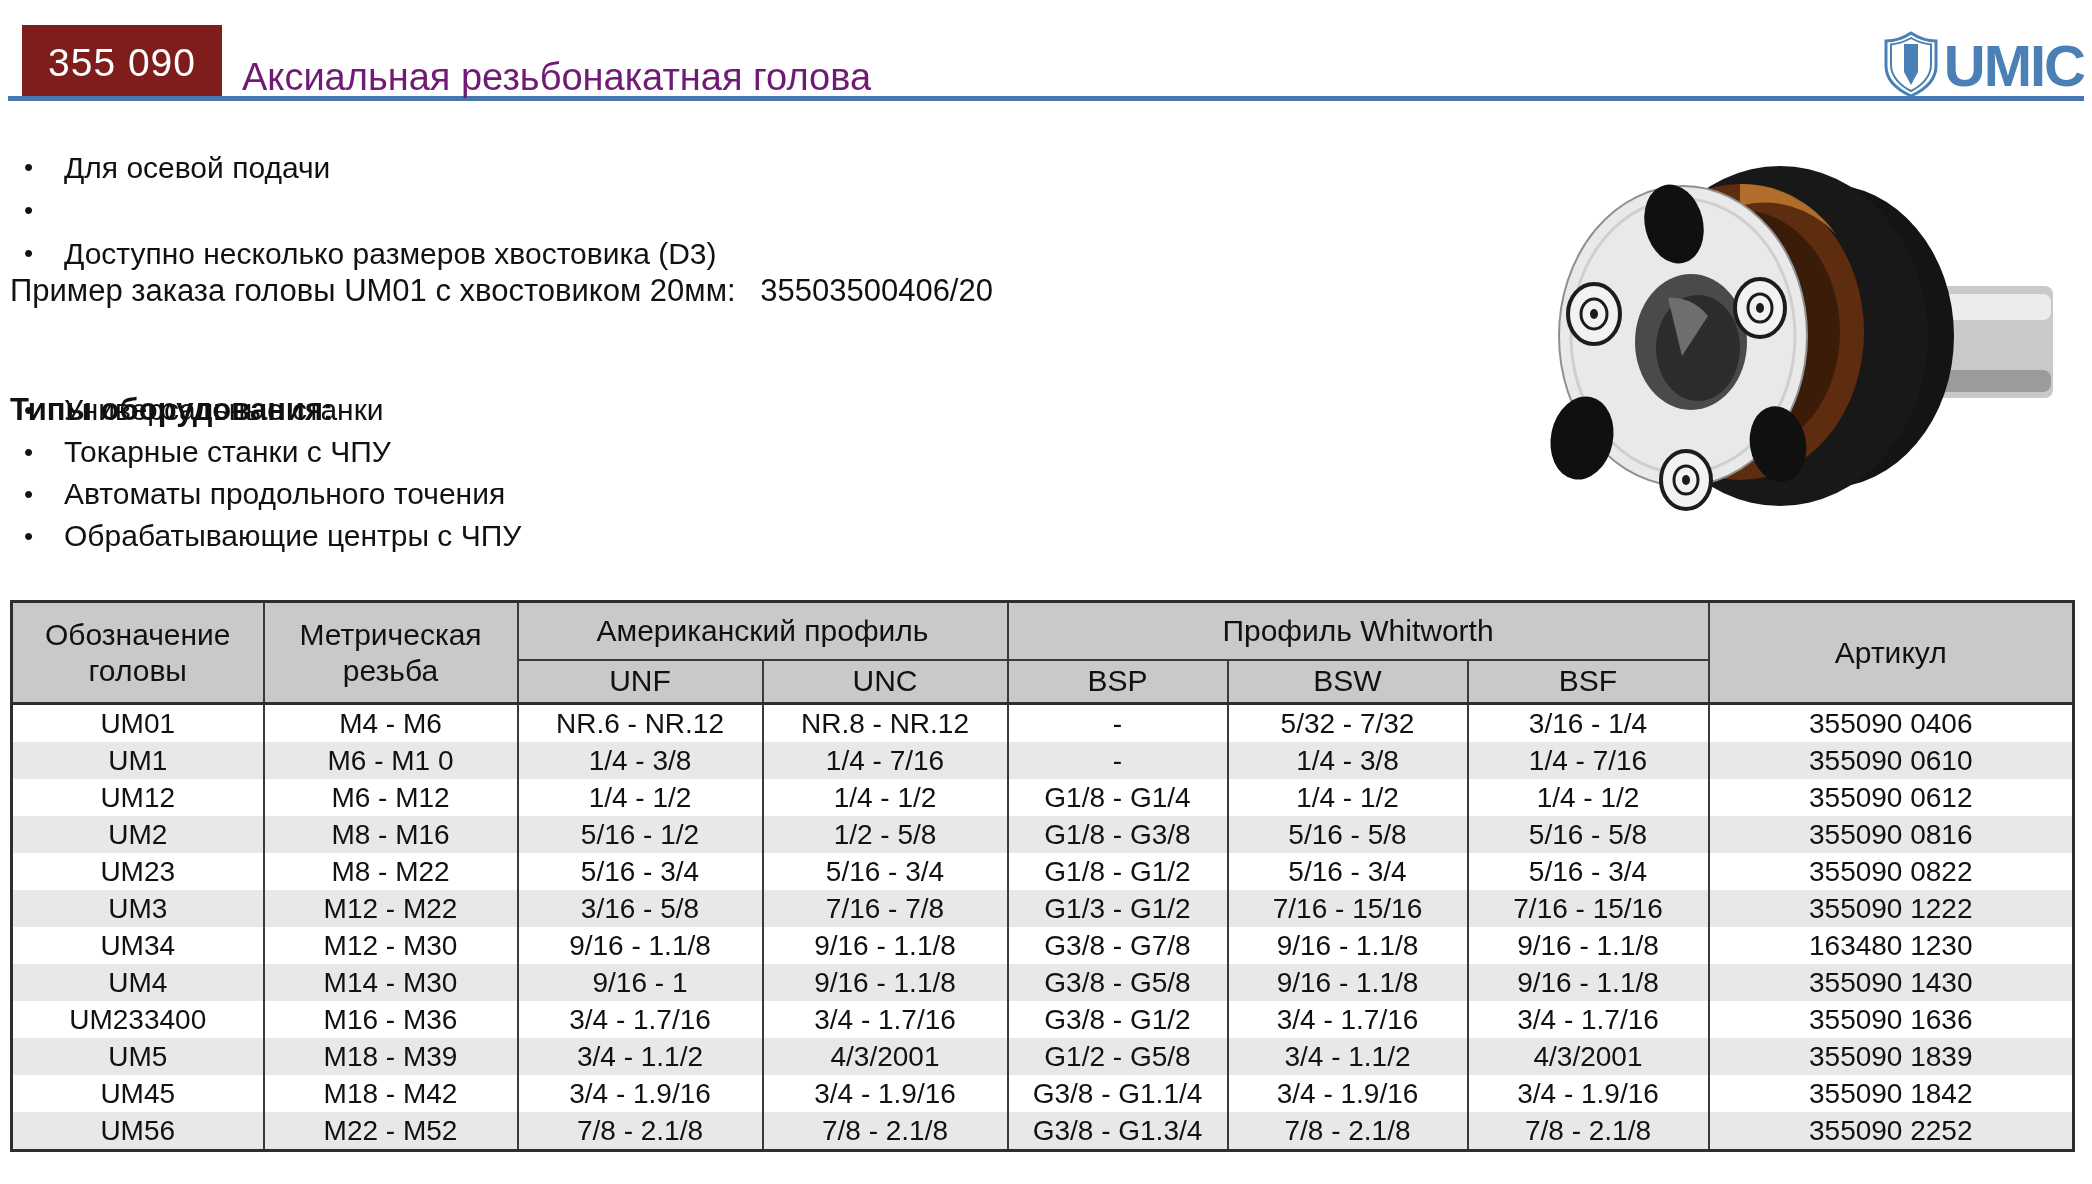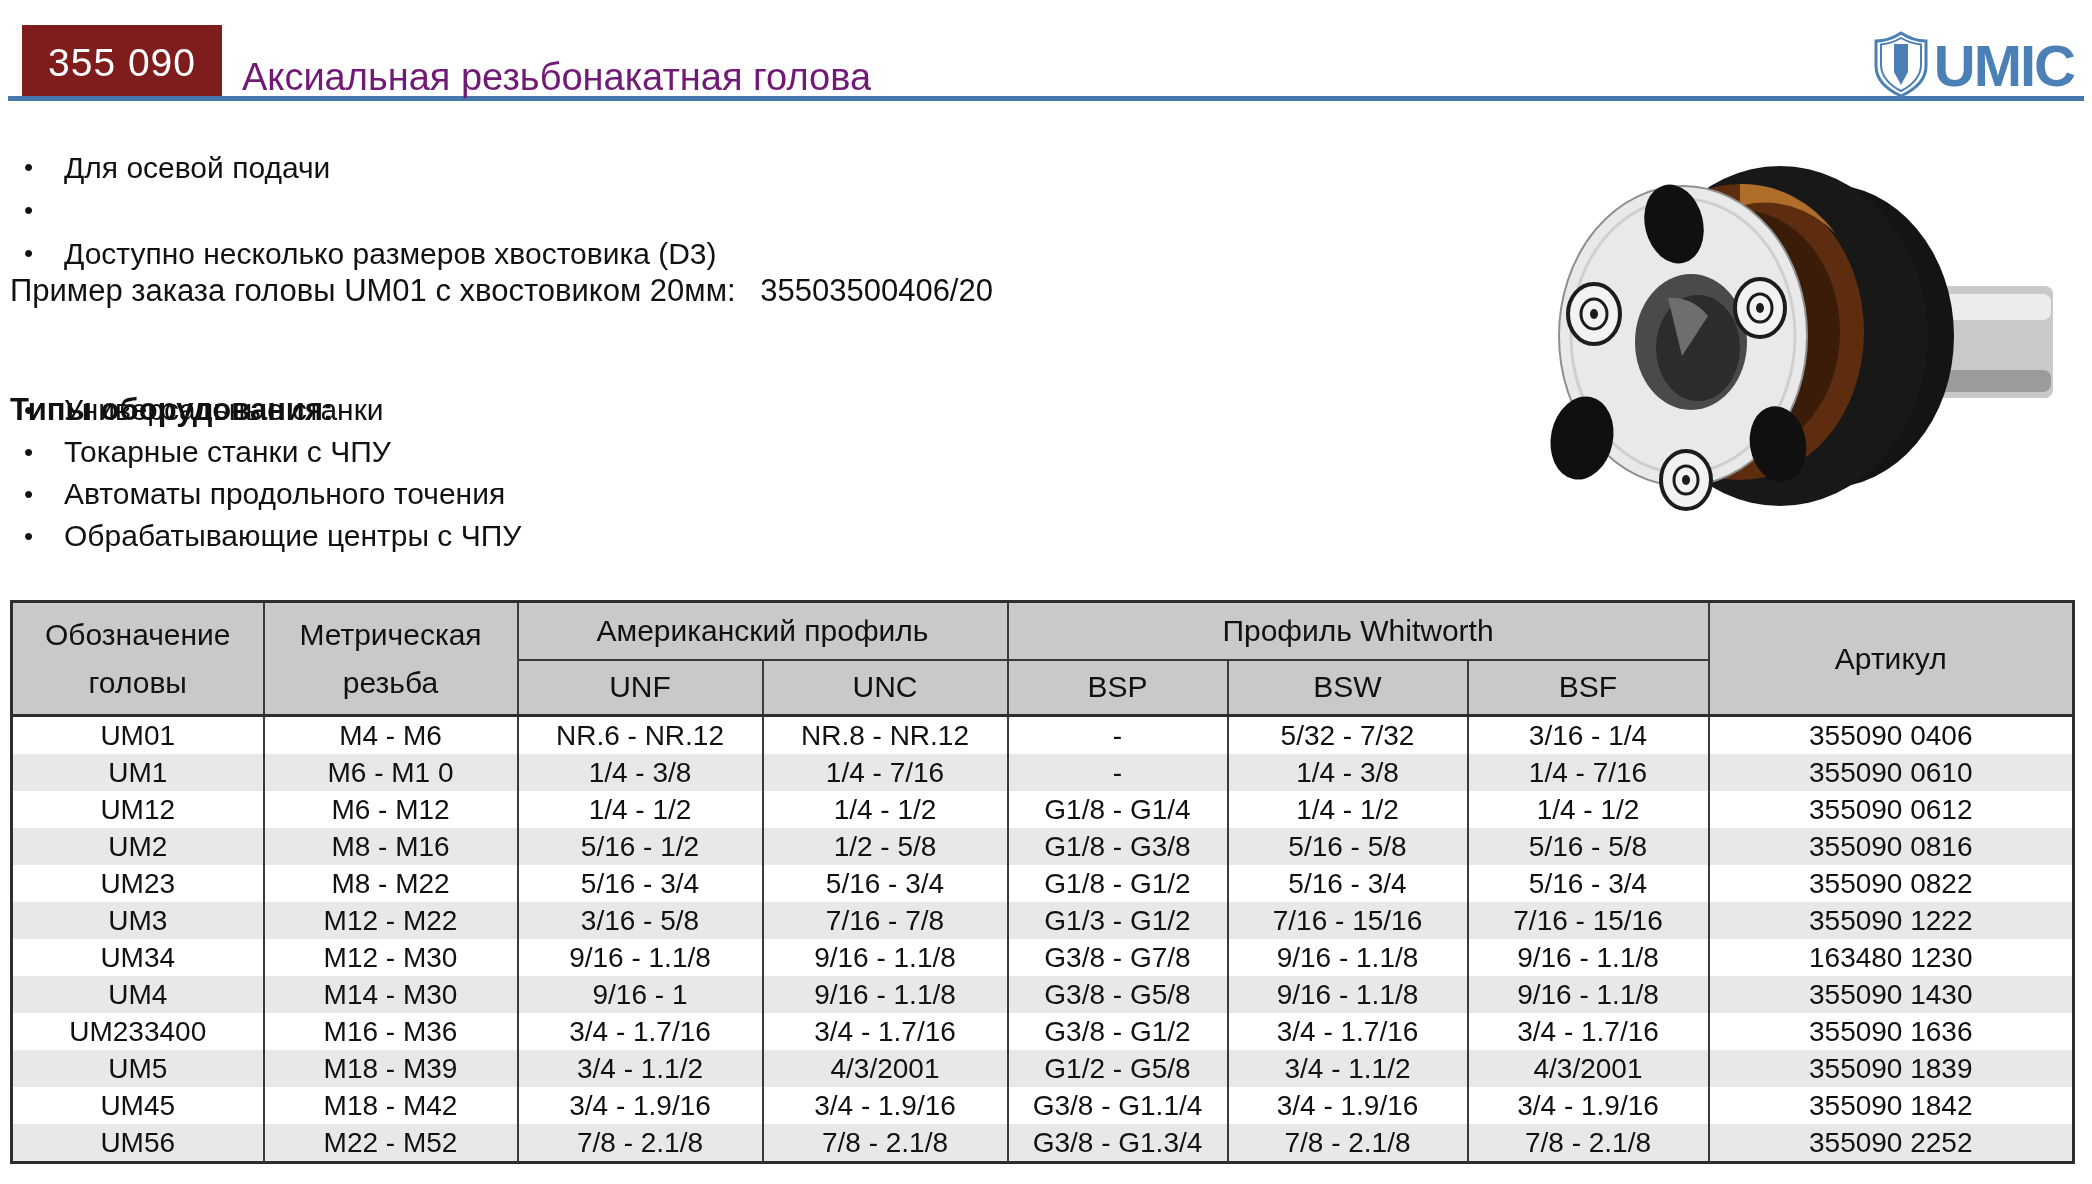--- a/index.html
+++ b/index.html
@@ -15,21 +15,21 @@
     background:#7f1d1d; color:#ffffff; font-size:39px;
     display:flex; align-items:center; justify-content:center; letter-spacing:1px;
   }
   .header-rule{
     position:absolute; left:8px; right:8px; top:96px; height:5px; background:#4678ae;
   }
   .page-title{
     position:absolute; left:242px; top:56px; font-size:38px; color:#701a75; white-space:nowrap;
   }
   .brand{
-    position:absolute; right:18px; top:30px; display:flex; align-items:center; gap:4px;justify-content:flex-end;
+    position:absolute; right:8px; top:30px; display:flex; align-items:center; gap:4px;justify-content:flex-end;
   }
   .brand-name{
     font-size:58px; font-weight:bold; color:#4a80b5; letter-spacing:-2px; line-height:1;
   }
 
   
   .features{ position:absolute; left:24px; top:146px; font-size:30px; line-height:43px; }
   .equip-list{ position:absolute; left:24px; top:389px; font-size:30px; line-height:42px; }
   .li-row{ display:flex; }
   .li-row .marker{ width:40px; font-size:26px; }
@@ -47,22 +47,22 @@
   
   .spec-table-wrap{ position:absolute; left:10px; top:600px; width:2062px; }
   table.spec{
     border-collapse:collapse; width:100%; table-layout:fixed;
     font-size:29px;
   }
   table.spec th{
     background:#c9c9c9; font-weight:normal; border:2px solid #3a3a3a; padding:0;
   }
   table.spec thead tr.group-row th{ height:58px; font-size:30px; }
-  table.spec thead tr.sub-row th{ height:56px; font-size:30px; }
-  th.two-line{ white-space:pre-line; line-height:48px; }
+  table.spec thead tr.sub-row th{ height:44px; font-size:30px; }
+  th.two-line{ white-space:pre-line; line-height:36px; }
   table.spec{ border:3px solid #2e2e2e; }
   table.spec td{
     border-left:2px solid #3a3a3a; border-right:2px solid #3a3a3a;
     border-top:none; border-bottom:none;
     height:37px; text-align:center; padding:0; font-size:28px; line-height:37px;
     white-space:nowrap; overflow:hidden;
   }
   table.spec thead{ border-bottom:3px solid #2e2e2e; }
   table.spec tbody tr:nth-child(even){ background:#e8e8e8; }
   table.spec tbody tr:nth-child(odd){ background:#ffffff; }

